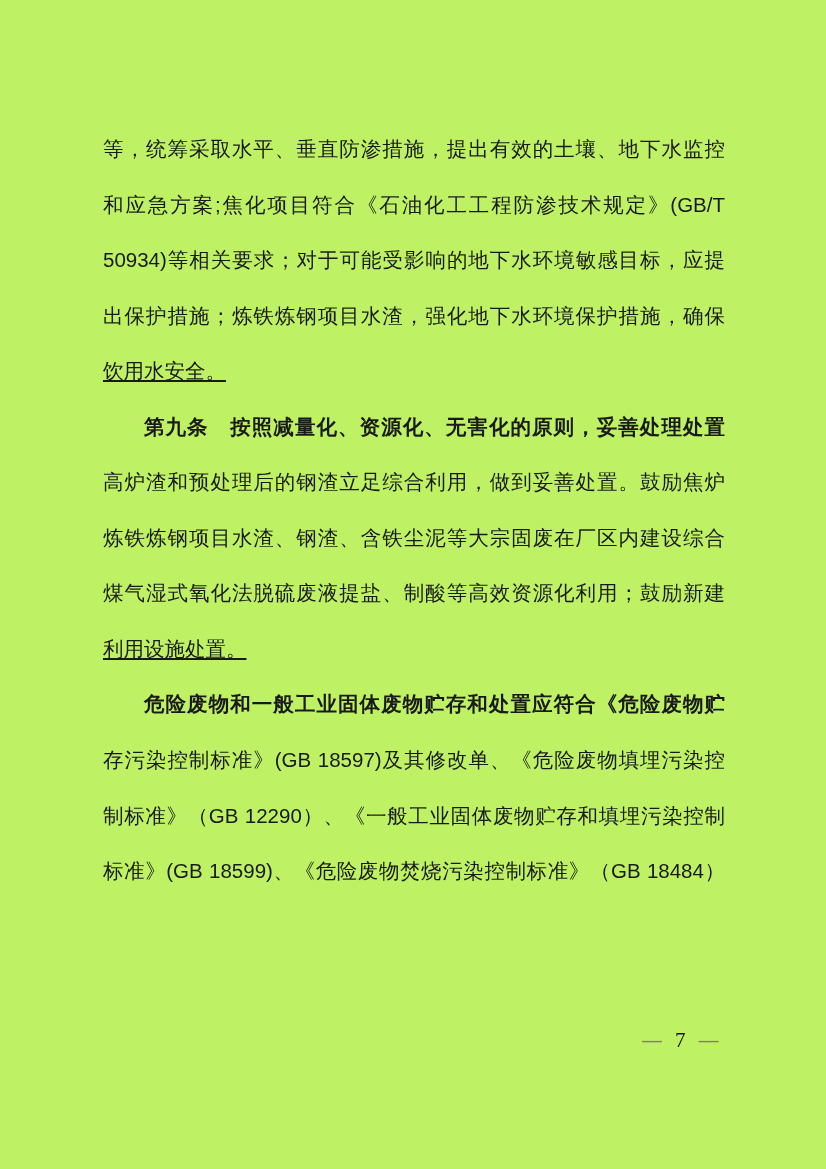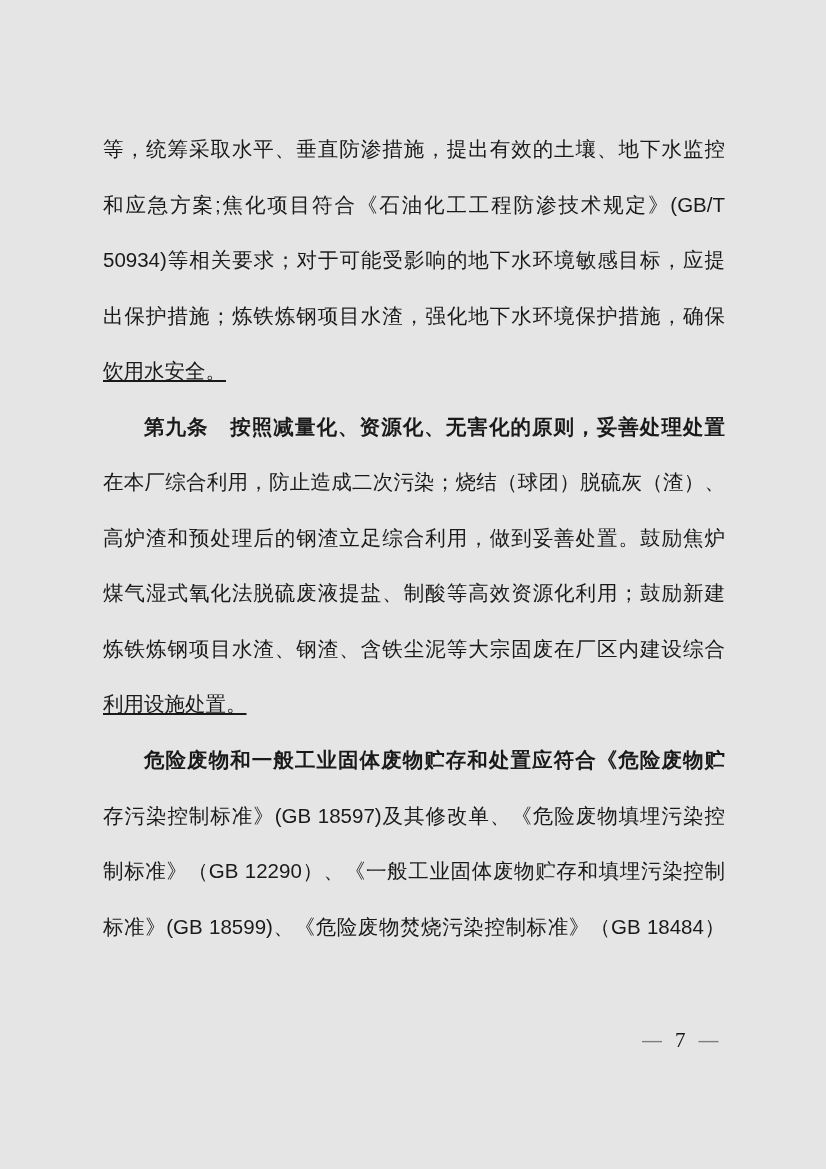--- a/index.html
+++ b/index.html
@@ -12,21 +12,21 @@
     height: 1169px;
     position: relative;
     font-family: "Liberation Sans", sans-serif;
     overflow: hidden;
   }
   .page {
     position: absolute;
     left: 0; top: 0;
     width: 826px;
     height: 1169px;
-    background: #e5e5e5;
+    background: #bef264;
   }
   .text-block {
     position: absolute;
     left: 103px;
     top: 121px;
     width: 622px;
     color: #1a1a1a;
     font-size: 20.5px;
   }
   .line {
@@ -73,24 +73,23 @@
 
 <div class="page">
 
   <div class="text-block">
     <p class="line">等，统筹采取水平、垂直防渗措施，提出有效的土壤、地下水监控</p>
     <p class="line">和应急方案;焦化项目符合《石油化工工程防渗技术规定》(GB/T</p>
     <p class="line">50934)等相关要求；对于可能受影响的地下水环境敏感目标，应提</p>
     <p class="line">出保护措施；炼铁炼钢项目水渣，强化地下水环境保护措施，确保</p>
     <p class="line para-end">饮用水安全。</p>
     <p class="line indent">第九条　按照减量化、资源化、无害化的原则，妥善处理处置</p>
-    <p class="line">在本厂综合利用，防止造成二次污染；烧结（球团）脱硫灰（渣）、</p>
     <p class="line">高炉渣和预处理后的钢渣立足综合利用，做到妥善处置。鼓励焦炉</p>
+    <p class="line">炼铁炼钢项目水渣、钢渣、含铁尘泥等大宗固废在厂区内建设综合</p>
     <p class="line">煤气湿式氧化法脱硫废液提盐、制酸等高效资源化利用；鼓励新建</p>
-    <p class="line">炼铁炼钢项目水渣、钢渣、含铁尘泥等大宗固废在厂区内建设综合</p>
     <p class="line para-end">利用设施处置。</p>
     <p class="line indent">危险废物和一般工业固体废物贮存和处置应符合《危险废物贮</p>
     <p class="line">存污染控制标准》(GB 18597)及其修改单、《危险废物填埋污染控</p>
     <p class="line">制标准》（GB 12290）、《一般工业固体废物贮存和填埋污染控制</p>
     <p class="line">标准》(GB 18599)、《危险废物焚烧污染控制标准》（GB 18484）</p>
   </div>
 
   <div class="footer">
     <span class="dash">—</span>
     <span class="pagenum">7</span>

